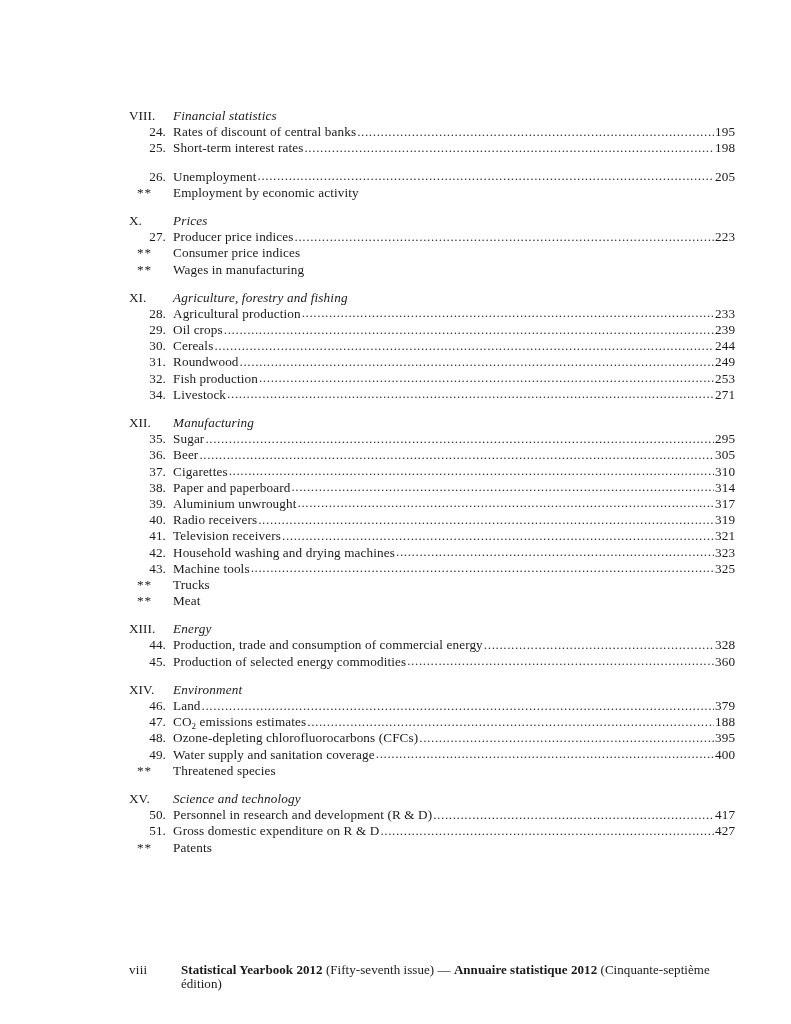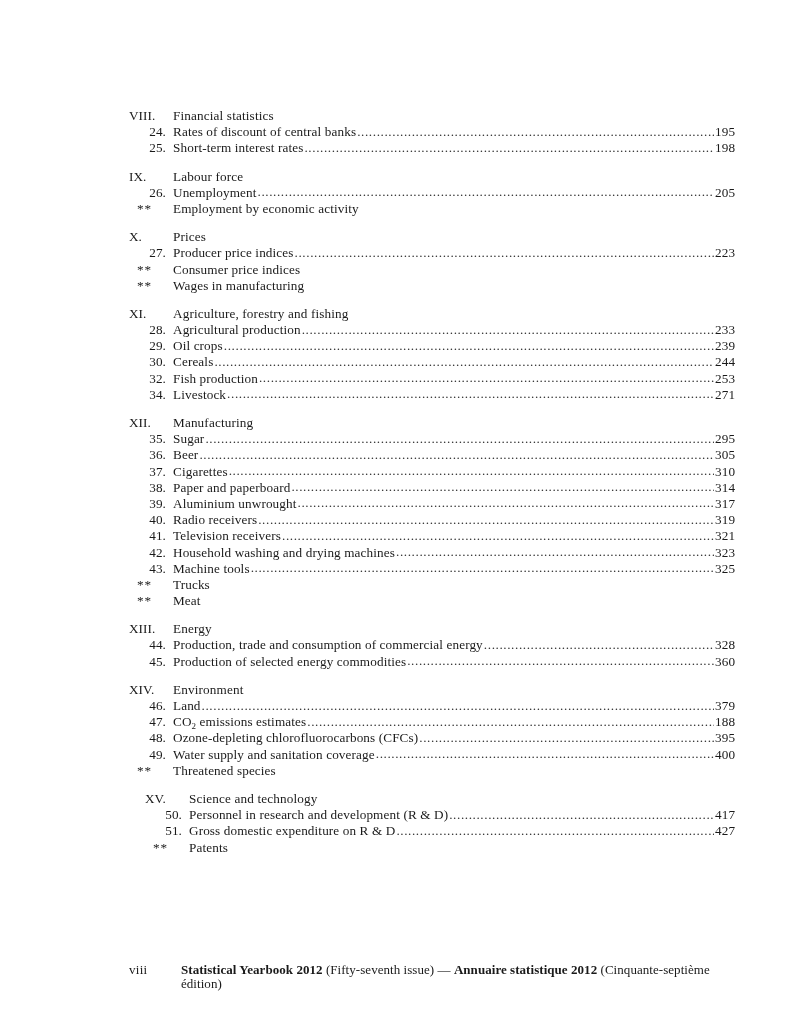--- a/index.html
+++ b/index.html
@@ -24,37 +24,37 @@
     position: absolute;
     left: 88px;
     top: 108px;
     width: 614px;
   }
   .section {
     margin-bottom: 12px;
   }
   .section:last-of-type {
     margin-bottom: 0;
-    margin-left: 16px;
   }
   .section-head {
     display: flex;
     align-items: baseline;
     line-height: 16.2px;
     height: 16.2px;
     font-size: 13.2px;
   }
   .sec-numeral {
     width: 44px;
     flex: 0 0 44px;
     text-align: left;
     font-style: normal;
     letter-spacing: 0.1px;
   }
   .sec-title {
+    font-style: italic;
     letter-spacing: 0.15px;
   }
   .entry {
     display: flex;
     align-items: baseline;
     line-height: 16.2px;
     height: 16.2px;
     font-size: 13.2px;
   }
   .ent-num {
@@ -141,24 +141,20 @@
           <span class="ent-page">195</span>
         </div>
         <div class="entry">
           <span class="ent-num">25.</span>
           <span class="ent-label">Short-term interest rates</span>
           <span class="leader"></span>
           <span class="ent-page">198</span>
         </div>
       </div>
       <div class="section">
-        <div class="section-head">
-          <span class="sec-numeral">IX.</span>
-          <span class="sec-title">Labour force</span>
-        </div>
         <div class="entry">
           <span class="ent-num">26.</span>
           <span class="ent-label">Unemployment</span>
           <span class="leader"></span>
           <span class="ent-page">205</span>
         </div>
         <div class="entry noleader">
           <span class="ent-num stars">**</span>
           <span class="ent-label">Employment by economic activity</span>
         </div>
@@ -198,20 +194,26 @@
           <span class="ent-num">29.</span>
           <span class="ent-label">Oil crops</span>
           <span class="leader"></span>
           <span class="ent-page">239</span>
         </div>
         <div class="entry">
           <span class="ent-num">30.</span>
           <span class="ent-label">Cereals</span>
           <span class="leader"></span>
           <span class="ent-page">244</span>
+        </div>
+        <div class="entry">
+          <span class="ent-num">31.</span>
+          <span class="ent-label">Roundwood</span>
+          <span class="leader"></span>
+          <span class="ent-page">249</span>
         </div>
         <div class="entry">
           <span class="ent-num">32.</span>
           <span class="ent-label">Fish production</span>
           <span class="leader"></span>
           <span class="ent-page">253</span>
         </div>
         <div class="entry">
           <span class="ent-num">34.</span>
           <span class="ent-label">Livestock</span>

